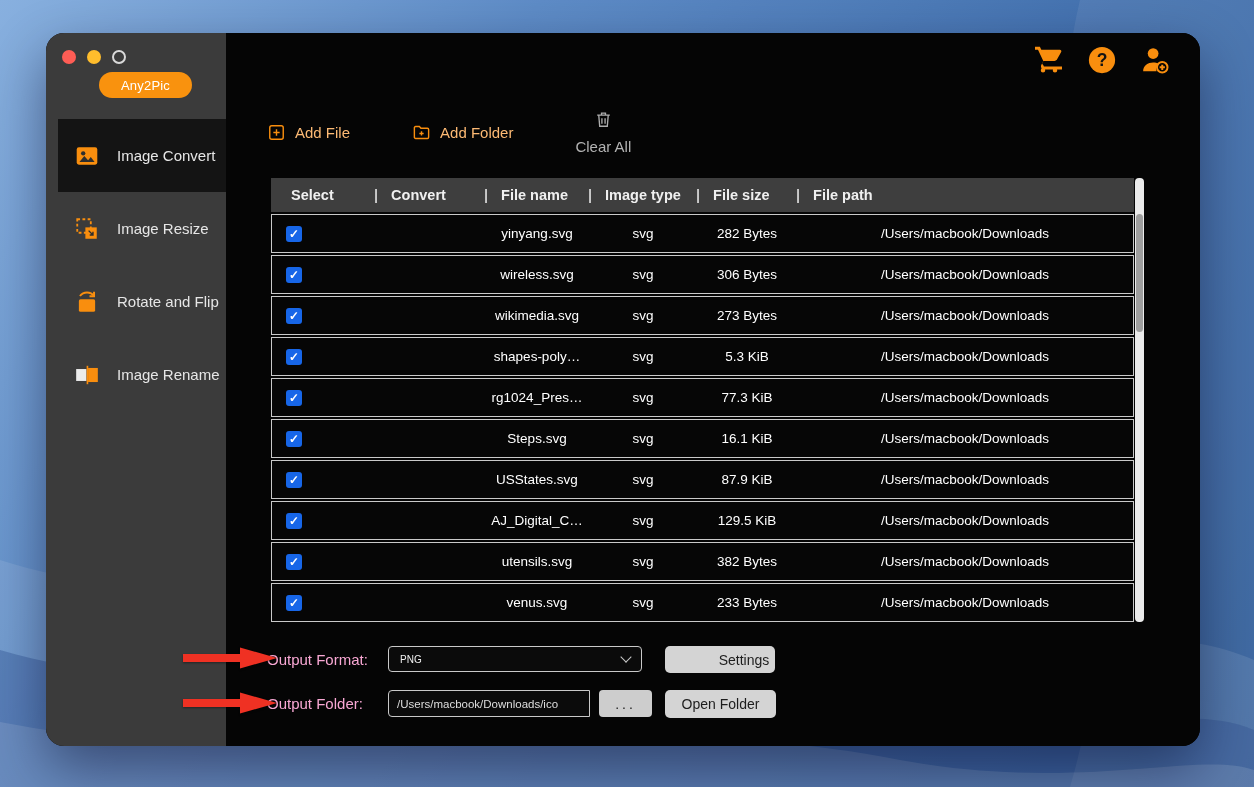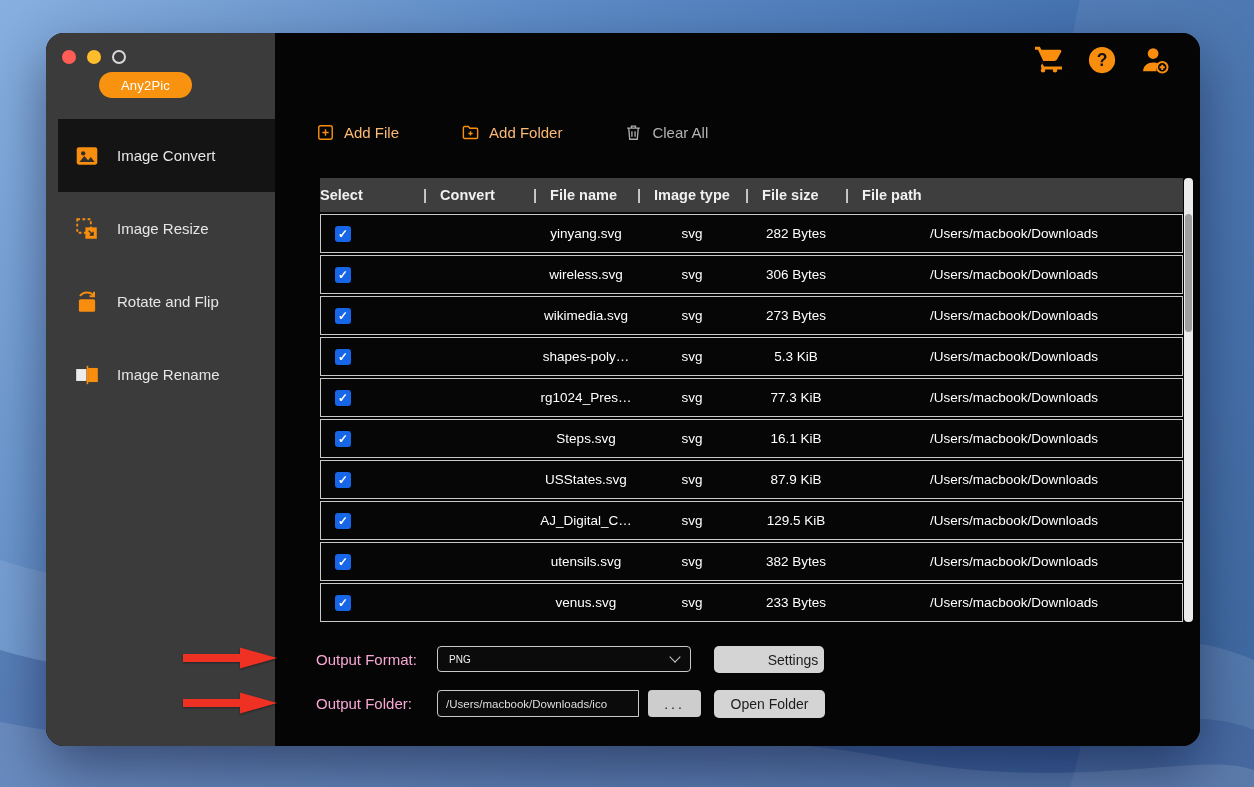--- a/index.html
+++ b/index.html
@@ -16,21 +16,21 @@
   .waves { position:absolute; left:0; top:0; }
 
   
   .window {
     position:absolute; left:46px; top:33px; width:1154px; height:713px;
     background:#050505; border-radius:18px; overflow:hidden; display:flex;
     box-shadow:0 22px 55px rgba(0,0,30,.45);
   }
 
   
-  .sidebar { position:relative; width:229px; height:100%; background:#3b3b3b; flex:none; }
+  .sidebar { position:relative; width:180px; height:100%; background:#3b3b3b; flex:none; }
   .lights { position:absolute; top:17px; left:16px; display:flex; gap:11px; }
   .light { width:14px; height:14px; border-radius:50%; cursor:pointer; }
   .light.close { background:#ff5d55; }
   .light.min   { background:#ffbd2c; }
   .light.full  { background:transparent; border:2px solid #d9d9d9; }
   .badge {
     position:absolute; top:39px; left:53px; width:93px; height:26px;
     background:#F9920E; border-radius:13px; color:#fff; font-size:13px;
     display:flex; align-items:center; justify-content:center; letter-spacing:.2px;
   }
@@ -41,31 +41,31 @@
   .nav-label { margin-left:17px; color:#e6e6e6; font-size:15px; }
 
   
   .main { position:relative; flex:1; height:100%; background:#050505; }
 
   .top-icons { position:absolute; top:12px; right:30px; display:flex; gap:23px; }
   .top-icon { width:30px; height:30px; cursor:pointer; }
 
   .toolbar { position:absolute; top:86px; left:41px; height:26px; display:flex; align-items:center; }
   .tool-btn { display:flex; align-items:center; gap:9px; font-size:15px; color:#fdba74; margin-right:62px; cursor:pointer; }
-  .tool-btn.gray { color:#b3b3b3; }
+  .tool-btn.gray { color:#b3b3b3;flex-direction:column; }
   .tool-icon { width:19px; height:19px; }
 
   
   .table-wrap { position:absolute; top:145px; left:45px; width:873px; }
   .thead { width:863px; height:34px; background:#3e3e3e; display:flex; }
   .th { display:flex; align-items:center; color:#f0f0f0; font-weight:bold; font-size:14.5px; }
   .th .sep { color:#cfcfcf; margin-right:13px; font-weight:bold; }
   .c1 { width:103px; } .c2 { width:110px; } .c3 { width:104px; }
   .c4 { width:108px; } .c5 { width:100px; } .c6 { flex:1; }
-  .th.c1 { }
+  .th.c1 { padding-left:20px; }
   .trow {
     width:863px; height:39px; margin-top:2px; background:#060606;
     border:1px solid #c9c9c9; display:flex; align-items:center;
   }
   .td { display:flex; align-items:center; justify-content:center; color:#fff; font-size:13.5px; height:100%; }
   .td.c1 { justify-content:flex-start; padding-left:14px; }
   .checkbox {
     width:16px; height:16px; background:#1766E8; border-radius:3px; cursor:pointer;
     color:#fff; font-size:12px; font-weight:bold; display:flex; align-items:center; justify-content:center;
   }

